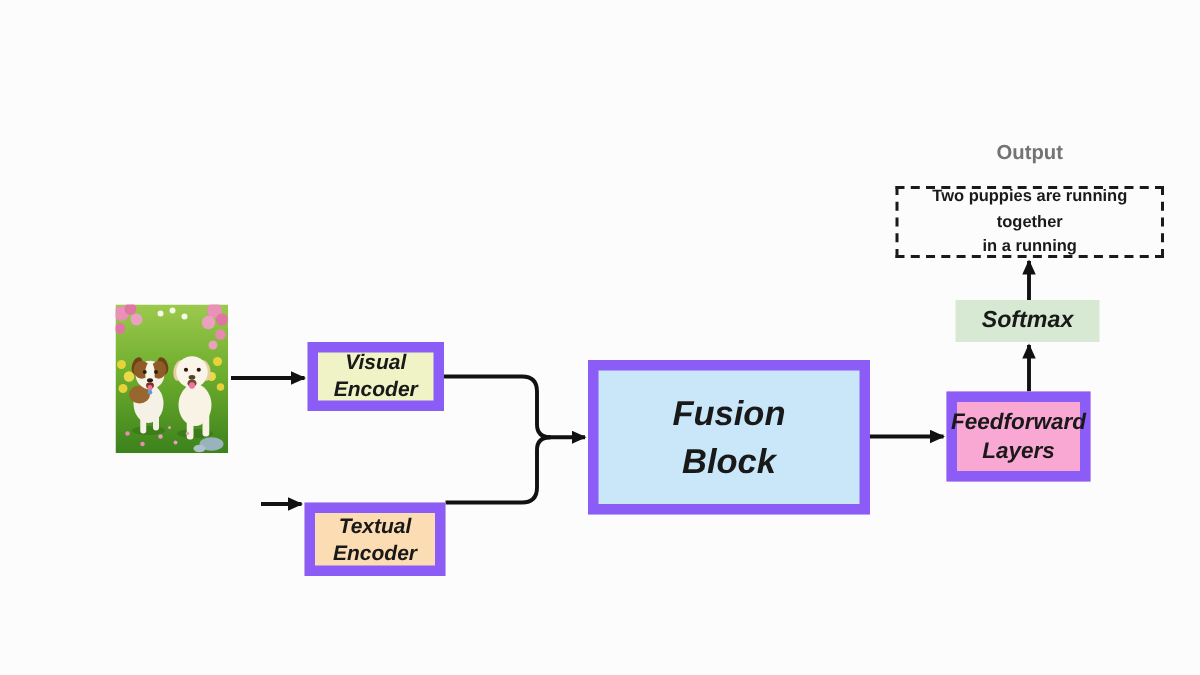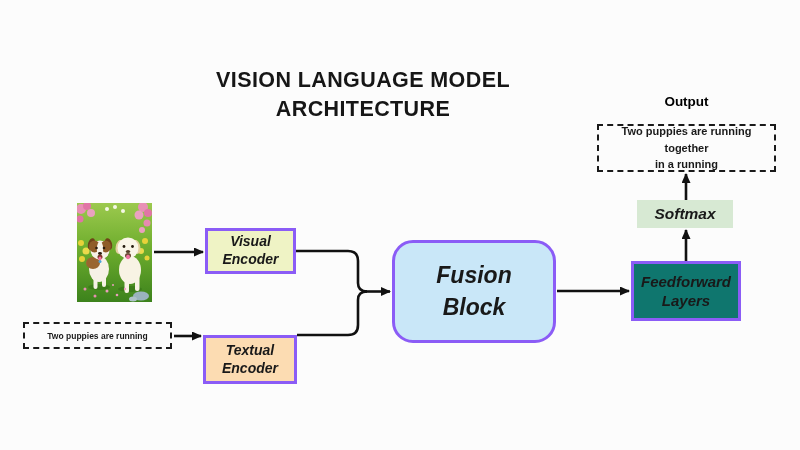--- a/index.html
+++ b/index.html
@@ -9,42 +9,42 @@
     font-family:"Liberation Sans", sans-serif;
   }
   .title{
     position:absolute; left:163px; top:66px; width:400px;
     text-align:center; font-weight:bold; font-size:21.5px;
     line-height:29px; letter-spacing:0.4px; color:#161616;
   }
   .node{
     position:absolute; display:flex; align-items:center; justify-content:center;
     text-align:center; font-weight:bold; color:#191919;
-    box-sizing:border-box; border:3px solid #8b5cf6;
+    box-sizing:border-box; border:7px solid #8b5cf6;
   }
   .node .lbl{display:inline-block;font-style:italic;}
   #visual-encoder {left:205px; top:228px; width:91px;  height:46px;  background:#eff3c5; font-size:14px;   line-height:1.28;}
   #visual-encoder .lbl{max-width:66px;}
   #textual-encoder{left:203px; top:311px; width:94px;  height:49px;  background:#fcdcb2; font-size:14px;   line-height:1.28;margin-top:24px;}
   #textual-encoder .lbl{max-width:66px;}
-  #fusion-block   {left:392px; top:240px; width:164px; height:103px; background:#c9e7f8; font-size:23px;   line-height:1.35;border-radius:21px;}
+  #fusion-block   {left:392px; top:240px; width:188px; height:103px; background:#c9e7f8; font-size:23px;   line-height:1.35;}
   #fusion-block .lbl{max-width:100px;}
-  #feedforward    {left:631px; top:261px; width:110px; height:60px;  background:#0f766e; font-size:15px;   line-height:1.3;}
+  #feedforward    {left:631px; top:261px; width:96px; height:60px;  background:#f9a8d4; font-size:15px;   line-height:1.3;}
   #feedforward .lbl{max-width:95px;}
   #softmax        {left:637px; top:200px; width:96px;  height:28px;  background:#d7e9d3; font-size:15.5px; border:none;}
   .dashed-box{
     position:absolute; border:2px dashed #1a1a1a; box-sizing:border-box;
     display:flex; flex-direction:column; align-items:center; justify-content:center;
     text-align:center; font-weight:bold; color:#1a1a1a;
   }
   #input-text {left:23px;  top:322px; width:149px; height:27px; font-size:8.5px;}
   #output-text{left:597px; top:124px; width:179px; height:48px; font-size:11px; line-height:1.5;text-align:center;}
   #output-label{
     position:absolute; left:597px; top:94px; width:179px; text-align:center;
-    font-weight:bold; font-size:13.5px; color:#000000;
+    font-weight:bold; font-size:13.5px; color:#737373;
   }
   #photo{position:absolute; left:77px; top:203px; width:75px; height:99px;}
   svg.wires{position:absolute; left:0; top:0; width:800px; height:450px; pointer-events:none;}
 </style>
 </head>
 <body>
 
 <div class="canvas">
 
   <svg class="wires" viewBox="0 0 800 450">
@@ -58,24 +58,20 @@
       <line x1="174" y1="336" x2="201" y2="336" marker-end="url(#ah)"></line>
       <path d="M296,251 L348,251 Q358,251 358,261 L358,283 Q358,291.5 367,291.5"></path>
       <path d="M297,335 L348,335 Q358,335 358,325 L358,300 Q358,291.5 367,291.5"></path>
       <line x1="364" y1="291.5" x2="390" y2="291.5" marker-end="url(#ah)"></line>
       <line x1="557" y1="291" x2="629" y2="291" marker-end="url(#ah)"></line>
       <line x1="686" y1="261" x2="686" y2="230" marker-end="url(#ah)"></line>
       <line x1="686" y1="200" x2="686" y2="174" marker-end="url(#ah)"></line>
     </g>
   </svg>
 
-  <div class="title">
-    <div>VISION LANGUAGE MODEL</div>
-    <div>ARCHITECTURE</div>
-  </div>
 
   <div id="photo">
     <svg viewBox="0 0 75 99" width="75" height="99">
       <defs>
         <linearGradient id="grass" x1="0" y1="0" x2="0" y2="1">
           <stop offset="0" stop-color="#9cc94e"></stop>
           <stop offset="0.45" stop-color="#6fae2e"></stop>
           <stop offset="1" stop-color="#3c821c"></stop>
         </linearGradient>
       </defs>
@@ -145,23 +141,20 @@
         <circle cx="18" cy="93" r="1.5" fill="#ef8fb9"></circle>
           <circle cx="48" cy="86" r="1.2" fill="#f2a0c4"></circle>
         <circle cx="8" cy="86" r="1.5" fill="#ef8fb9"></circle>
           <circle cx="36" cy="82" r="1" fill="#f2a0c4"></circle>
         <ellipse cx="64" cy="93" rx="8" ry="4.5" fill="#9fb6c6"></ellipse>
         <ellipse cx="56" cy="96" rx="4" ry="2.5" fill="#b4c6d2"></ellipse>
       </g>
     </svg>
   </div>
 
-  <div id="input-text" class="dashed-box">
-    <span>Two puppies are running</span>
-  </div>
 
   <div id="visual-encoder" class="node">
     <span class="lbl">Visual Encoder</span>
   </div>
   <div id="textual-encoder" class="node">
     <span class="lbl">Textual Encoder</span>
   </div>
   <div id="fusion-block" class="node">
     <span class="lbl">Fusion Block</span>
   </div>

